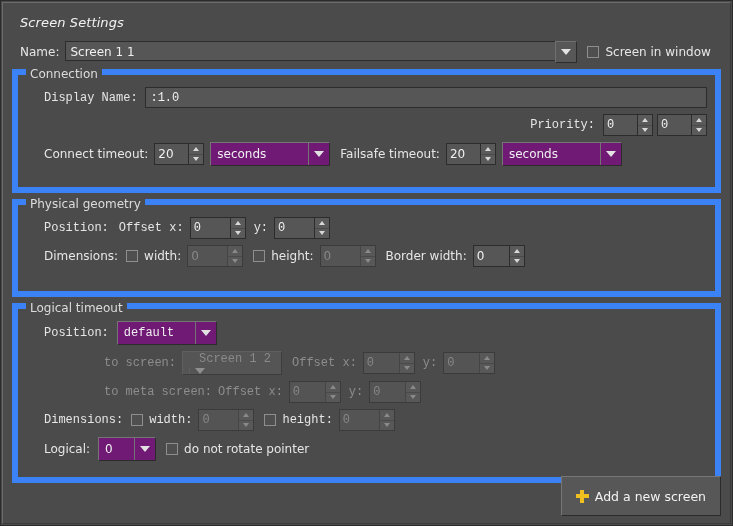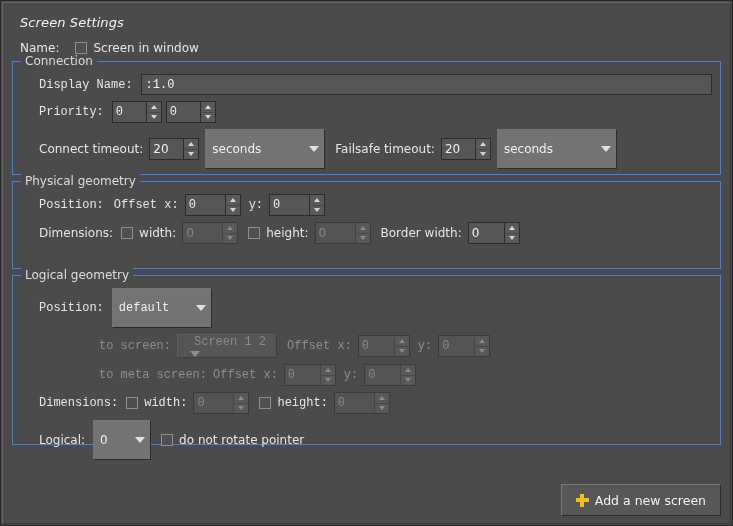--- a/index.html
+++ b/index.html
@@ -109,22 +109,22 @@
   }
   .spin .btns div:last-child{border-bottom:none;}
   .tri-u{width:0;height:0;border-left:3px solid transparent;border-right:3px solid transparent;border-bottom:4px solid #d8d8d8;}
   .tri-d{width:0;height:0;border-left:3px solid transparent;border-right:3px solid transparent;border-top:4px solid #d8d8d8;}
   .spin.disabled .tri-u{border-bottom-color:#8a8a8a;}
   .spin.disabled .tri-d{border-top-color:#8a8a8a;}
 
   
   .combo{
     display:inline-flex;align-items:center;
-    height:40px;box-sizing:border-box;
-    background:#737373;
+    height:24px;box-sizing:border-box;
+    background:#701a75;
     border:1px solid #2c2c2c;
     border-top-color:#757575;border-left-color:#757575;
     padding:0 0 0 6px;
     position:relative;
   }
   .combo .ctext{
     flex:1;color:#f0f0f0;font-size:12px;white-space:nowrap;overflow:hidden;
   }
   .combo .carrow{
     width:20px;display:flex;align-items:center;justify-content:center;
@@ -141,41 +141,41 @@
   .cb{
     width:12px;height:12px;box-sizing:border-box;
     border:1px solid #8e8e8e;
     background:#4f4f4f;
     display:inline-block;
   }
 
   
   .group{
     position:relative;
-    border:1px solid #3b82f6;
+    border:6px solid #3b82f6;
     margin:0 0 6px 0;
     padding:12px 8px 8px 8px;
   }
   .group > .gtitle{
     position:absolute;top:-8px;left:8px;
     background:#4b4b4b;
     padding:0 4px;
     color:#dcdcdc;
     font-size:12px;
     white-space:nowrap;
   }
 
   
   .bottom{
     position:absolute;left:9px;right:9px;bottom:7px;
     display:flex;justify-content:flex-end;gap:10px;
   }
   .btn{
     display:flex;align-items:center;justify-content:center;gap:6px;
-    height:32px;
+    height:40px;
     background:#575757;
     border:1px solid #2b2b2b;
     border-top-color:#767676;border-left-color:#767676;
     color:#f2f2f2;
     font-size:12.5px;
     padding:12px 14px;
     box-sizing:border-box;
   }
   .ic-plus{position:relative;width:13px;height:13px;display:inline-block;}
   .ic-plus:before,.ic-plus:after{content:"";position:absolute;background:#efc01f;}
@@ -189,36 +189,42 @@
 </head>
 <body>
 
 <div class="window">
   <div class="inner">
 
     <div class="page-title">Screen Settings</div>
 
     <div class="name-row">
       <span class="lbl">Name:</span>
+      <div class="ecombo">
+        <div class="field" style="width:490px;">Screen 1 1</div>
+        <div class="arrowbtn">
+          <span class="tri-dn"></span>
+        </div>
+      </div>
       <div class="gap10"></div>
       <span class="cb"></span>
       <div class="gap6"></div>
       <span class="lbl">Screen in window</span>
     </div>
 
     <div class="group" style="height:92px;">
       <span class="gtitle">Connection</span>
 
       <div class="row mb4" style="margin-left:18px;">
         <span class="lbl">Display Name:</span>
         <div class="gap8"></div>
         <div class="lineedit" style="width:573px;">:1.0</div>
       </div>
 
-      <div class="row mb4" style="margin-left:18px;">
+      <div class="row mb4" style="margin-left:18px;justify-content:flex-end;">
         <span class="lbl">Priority:</span>
         <div class="gap8"></div>
         <div class="spin" style="width:50px;">
           <span class="val">0</span>
           <div class="btns">
             <div>
                 <span class="tri-u"></span>
               </div>
             <div>
                 <span class="tri-d"></span>
@@ -364,21 +370,21 @@
               </div>
             <div>
                 <span class="tri-d"></span>
               </div>
           </div>
         </div>
       </div>
     </div>
 
     <div class="group" style="height:148px;">
-      <span class="gtitle">Logical geometry</span>
+      <span class="gtitle">Logical timeout</span>
 
       <div class="row mb4" style="margin-left:18px;">
         <span class="lbl">Position:</span>
         <div class="gap8"></div>
         <div class="combo" style="width:100px;">
           <span class="ctext">default</span>
           <span class="carrow">
               <span class="tri-dn"></span>
             </span>
         </div>

